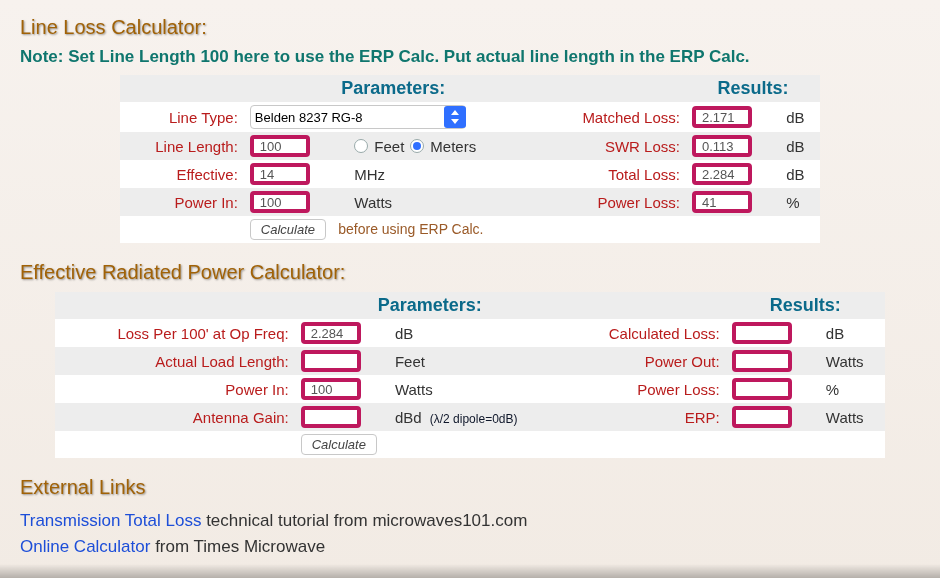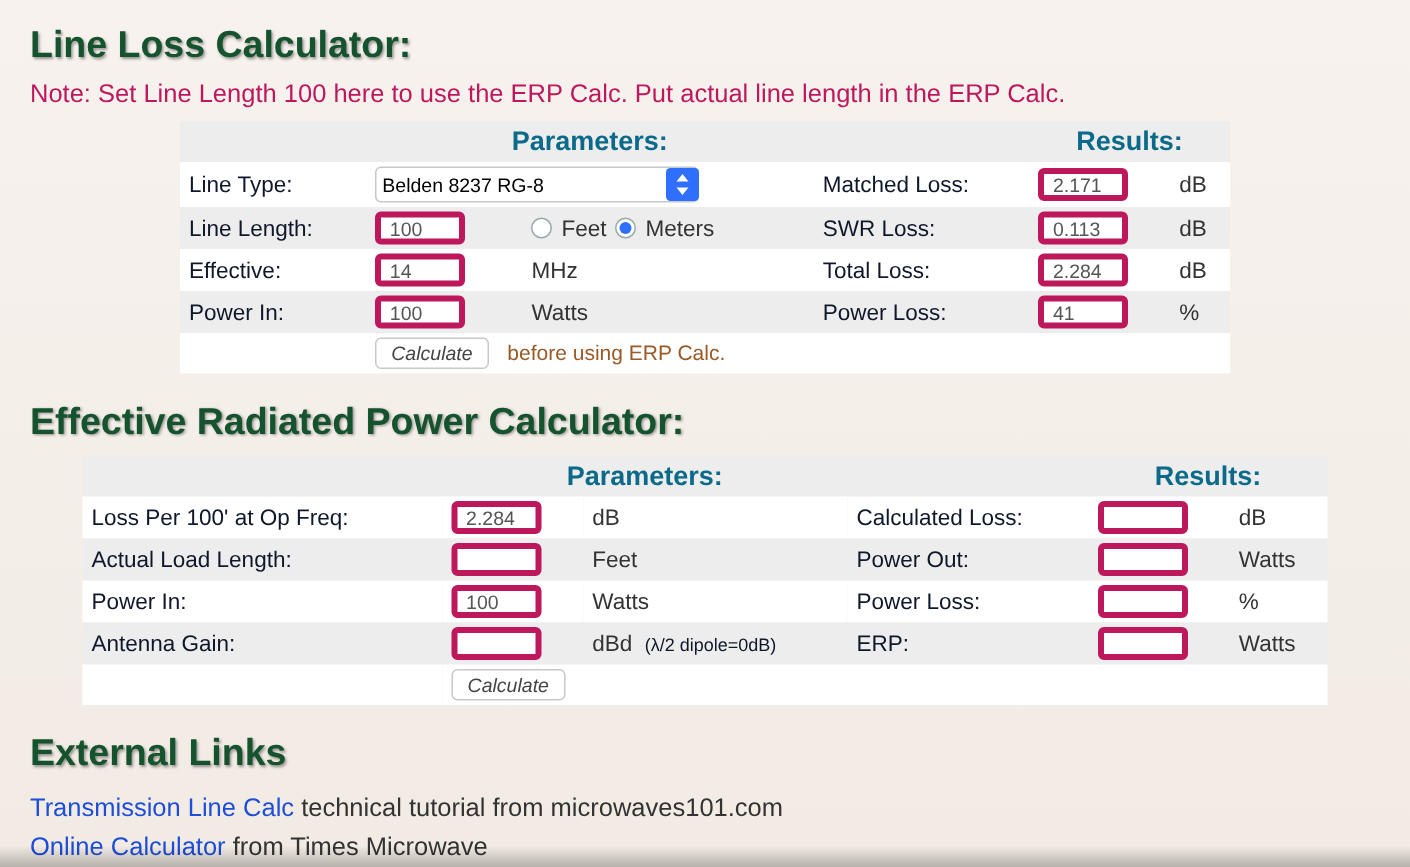--- a/index.html
+++ b/index.html
@@ -7,45 +7,45 @@
       width: 940px;
       height: 578px;
       background: linear-gradient(180deg, #f7f2ee 0%, #f2ebe4 100%);
       font-family: Verdana, Geneva, sans-serif;
       font-size: 16px;
       color: #333;
       padding: 10px 20px;
     }
     .title {
       font-family: "Comic Sans MS", cursive, sans-serif;
-      color: #14532d;
-      font-size: 25px;
-      font-weight: bold;
+      color: #a16207;
+      font-size: 20px;
+      font-weight: normal;
       text-shadow: 1px 1px 2px rgba(0,0,0,0.4);
       margin: 6px 0 8px 0;
     }
-    .note { font-size: 17px; color: #be185d; margin-bottom: 8px; }
+    .note { font-size: 17px; color: #0f766e; margin-bottom: 8px; font-weight: bold; }
     .calc-table {
       width: 700px;
       margin: 0 auto 18px auto;
       border-collapse: collapse;
       font-size: 15px;
     }
     .calc-table.wide { width: 830px; }
     .calc-table tr td { padding: 3px 6px; height: 26px; }
     .calc-table tr:nth-child(odd) { background: #ededed; }
     .calc-table tr:nth-child(even) { background: #ffffff; }
     .calc-table .header td {
       background: #ededed;
       color: #0b6a8a;
       font-weight: bold;
       font-size: 18px;
       text-align: center;
     }
-    .calc-table .label { color: #0f172a; white-space: nowrap; }
+    .calc-table .label { text-align: right; color: #b91c1c; white-space: nowrap; }
     .calc-table .unit { text-align: left; color: #333; }
     .calc-table input[type="text"] {
       width: 60px;
       height: 22px;
       border: 4px solid #be185d;
       border-radius: 4px;
       padding: 0 6px;
       font-size: 13px;
       color: #555;
       background: #fff;
@@ -221,20 +221,20 @@
     <td colspan="5">
       <button class="calc-btn">Calculate</button>
     </td>
   </tr>
 </tbody>
   </table>
 
 <div class="title">External Links</div>
 <div class="external-links">
   <div class="ext-line">
-    <a>Transmission Line Calc</a><span> technical tutorial from microwaves101.com</span>
+    <a>Transmission Total Loss</a><span> technical tutorial from microwaves101.com</span>
   </div>
   <div class="ext-line">
     <a>Online Calculator</a><span> from Times Microwave</span>
   </div>
 </div>
 
 <div class="shadow-bottom"></div>
 
 </body></html>

